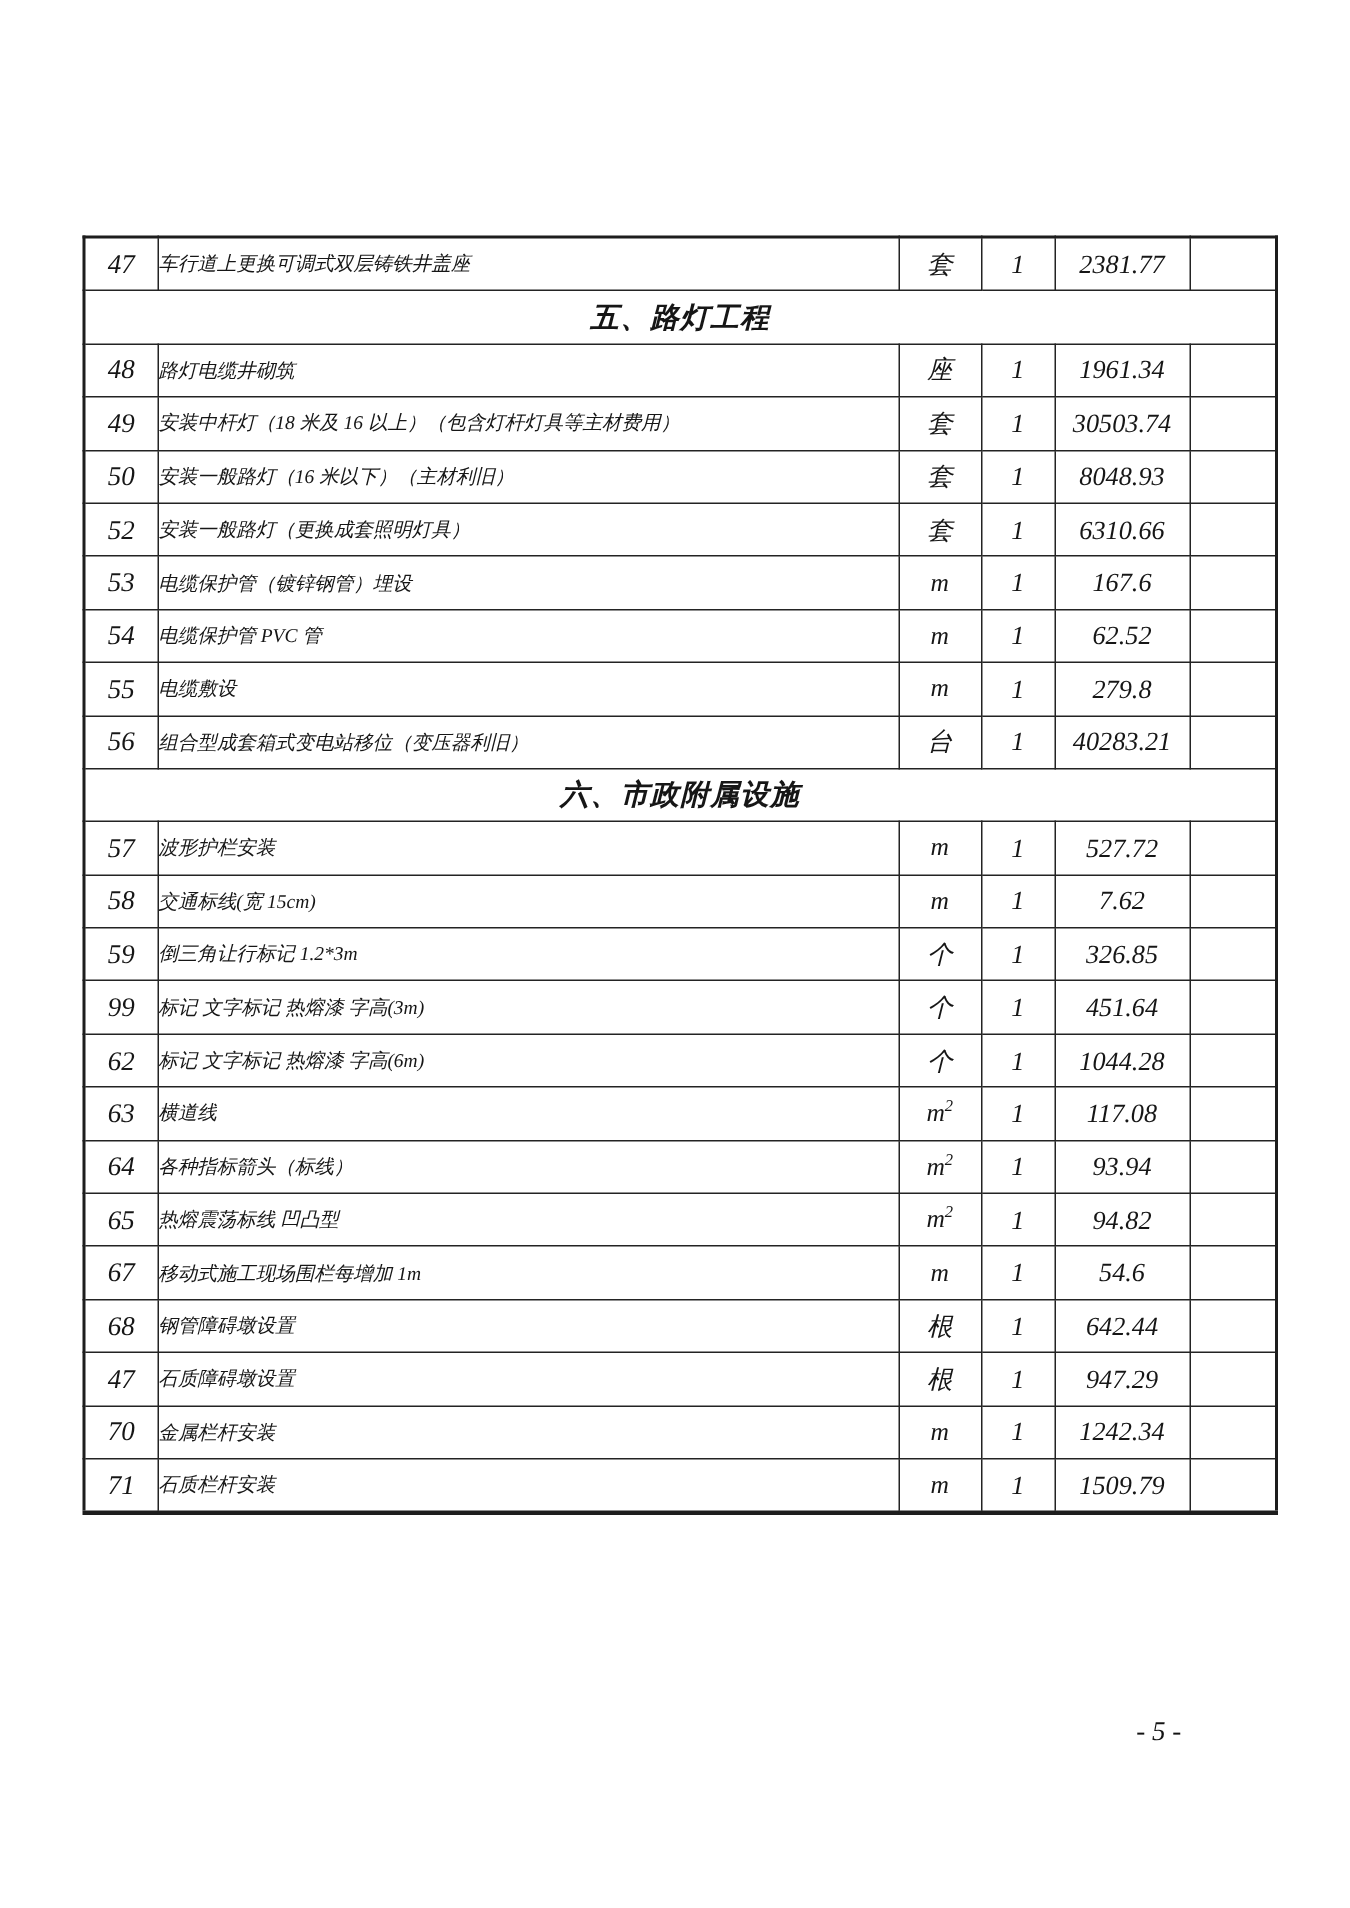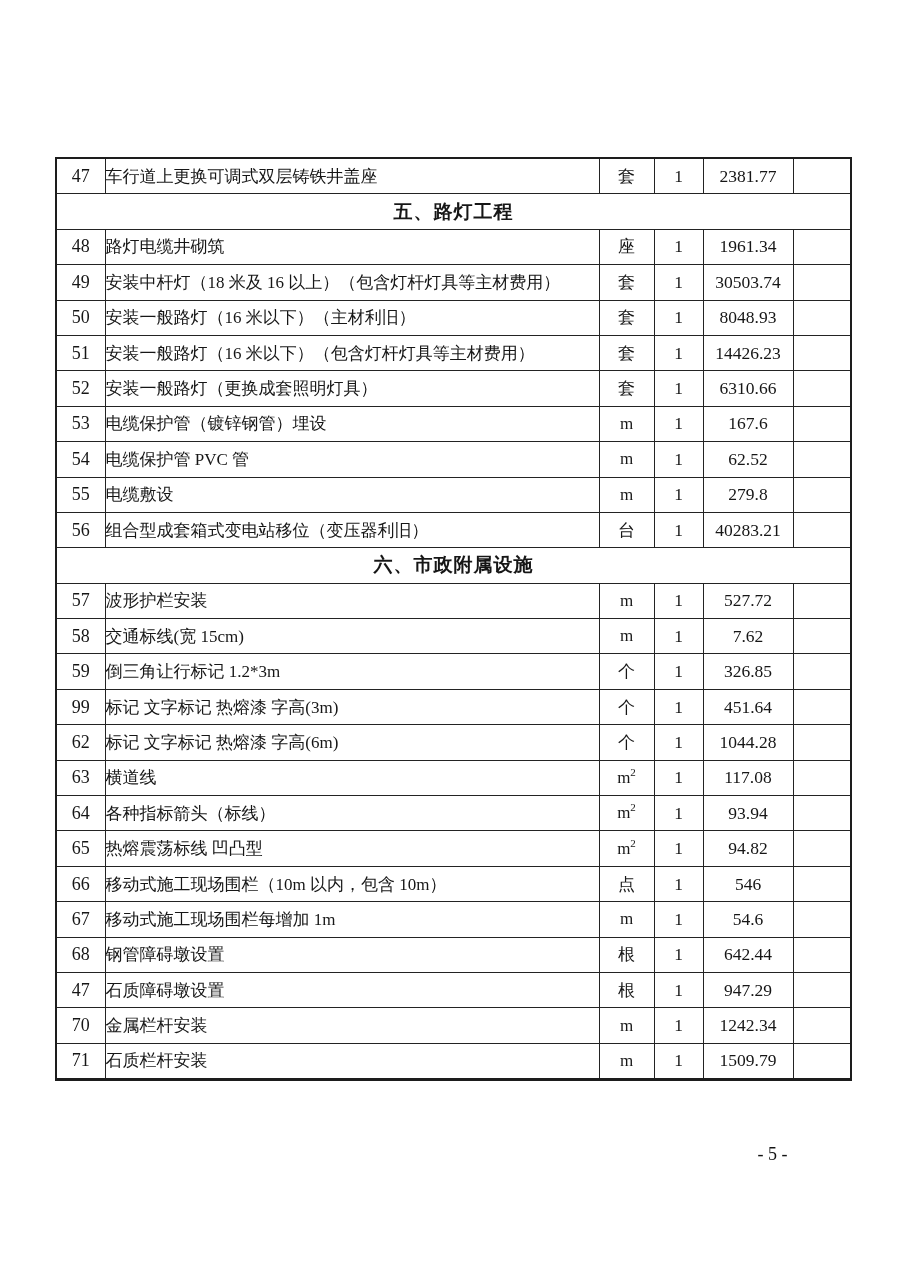--- a/index.html
+++ b/index.html
@@ -11,20 +11,21 @@
     width: 900px;
     height: 1272px;
     position: relative;
     overflow: hidden;
     color: #161616;
   }
   .page {
     position: absolute;
     inset: 0;
     background: #ffffff;
+    font-style: italic;
   }
   table.cost-table {
     position: absolute;
     left: 55px;
     top: 157px;
     width: 795px;
     border-collapse: collapse;
     table-layout: fixed;
     border: 2px solid #1d1d1d;
     border-bottom-width: 3px;
@@ -40,21 +41,21 @@
   td.cell-no {
     text-align: center;
     font-family: "Liberation Serif", "DejaVu Serif", serif;
     font-size: 18px;
   }
   td.cell-desc {
     text-align: left;
     padding-left: 13px;
     padding-right: 4px;
     font-family: "Liberation Serif", "DejaVu Sans", sans-serif;
-    font-size: 17px;
+    font-size: 13px;
     font-weight: 500;
   }
   td.cell-unit {
     text-align: center;
     font-family: "Liberation Serif", "DejaVu Sans", sans-serif;
     font-size: 17px;
     font-weight: 500;
   }
   td.cell-unit sup {
     font-size: 11px;
@@ -131,28 +132,20 @@
         </tr>
         <tr>
           <td class="cell-no">50</td>
           <td class="cell-desc">安装一般路灯（16 米以下）（主材利旧）</td>
           <td class="cell-unit">套</td>
           <td class="cell-qty">1</td>
           <td class="cell-price">8048.93</td>
           <td class="cell-note"></td>
         </tr>
         <tr>
-          <td class="cell-no">51</td>
-          <td class="cell-desc">安装一般路灯（16 米以下）（包含灯杆灯具等主材费用）</td>
-          <td class="cell-unit">套</td>
-          <td class="cell-qty">1</td>
-          <td class="cell-price">14426.23</td>
-          <td class="cell-note"></td>
-        </tr>
-        <tr>
           <td class="cell-no">52</td>
           <td class="cell-desc">安装一般路灯（更换成套照明灯具）</td>
           <td class="cell-unit">套</td>
           <td class="cell-qty">1</td>
           <td class="cell-price">6310.66</td>
           <td class="cell-note"></td>
         </tr>
         <tr>
           <td class="cell-no">53</td>
           <td class="cell-desc">电缆保护管（镀锌钢管）埋设</td>
@@ -246,28 +239,20 @@
         </tr>
         <tr>
           <td class="cell-no">65</td>
           <td class="cell-desc">热熔震荡标线 凹凸型</td>
           <td class="cell-unit">m<sup>2</sup></td>
           <td class="cell-qty">1</td>
           <td class="cell-price">94.82</td>
           <td class="cell-note"></td>
         </tr>
         <tr>
-          <td class="cell-no">66</td>
-          <td class="cell-desc">移动式施工现场围栏（10m 以内，包含 10m）</td>
-          <td class="cell-unit">点</td>
-          <td class="cell-qty">1</td>
-          <td class="cell-price">546</td>
-          <td class="cell-note"></td>
-        </tr>
-        <tr>
           <td class="cell-no">67</td>
           <td class="cell-desc">移动式施工现场围栏每增加 1m</td>
           <td class="cell-unit">m</td>
           <td class="cell-qty">1</td>
           <td class="cell-price">54.6</td>
           <td class="cell-note"></td>
         </tr>
         <tr>
           <td class="cell-no">68</td>
           <td class="cell-desc">钢管障碍墩设置</td>

